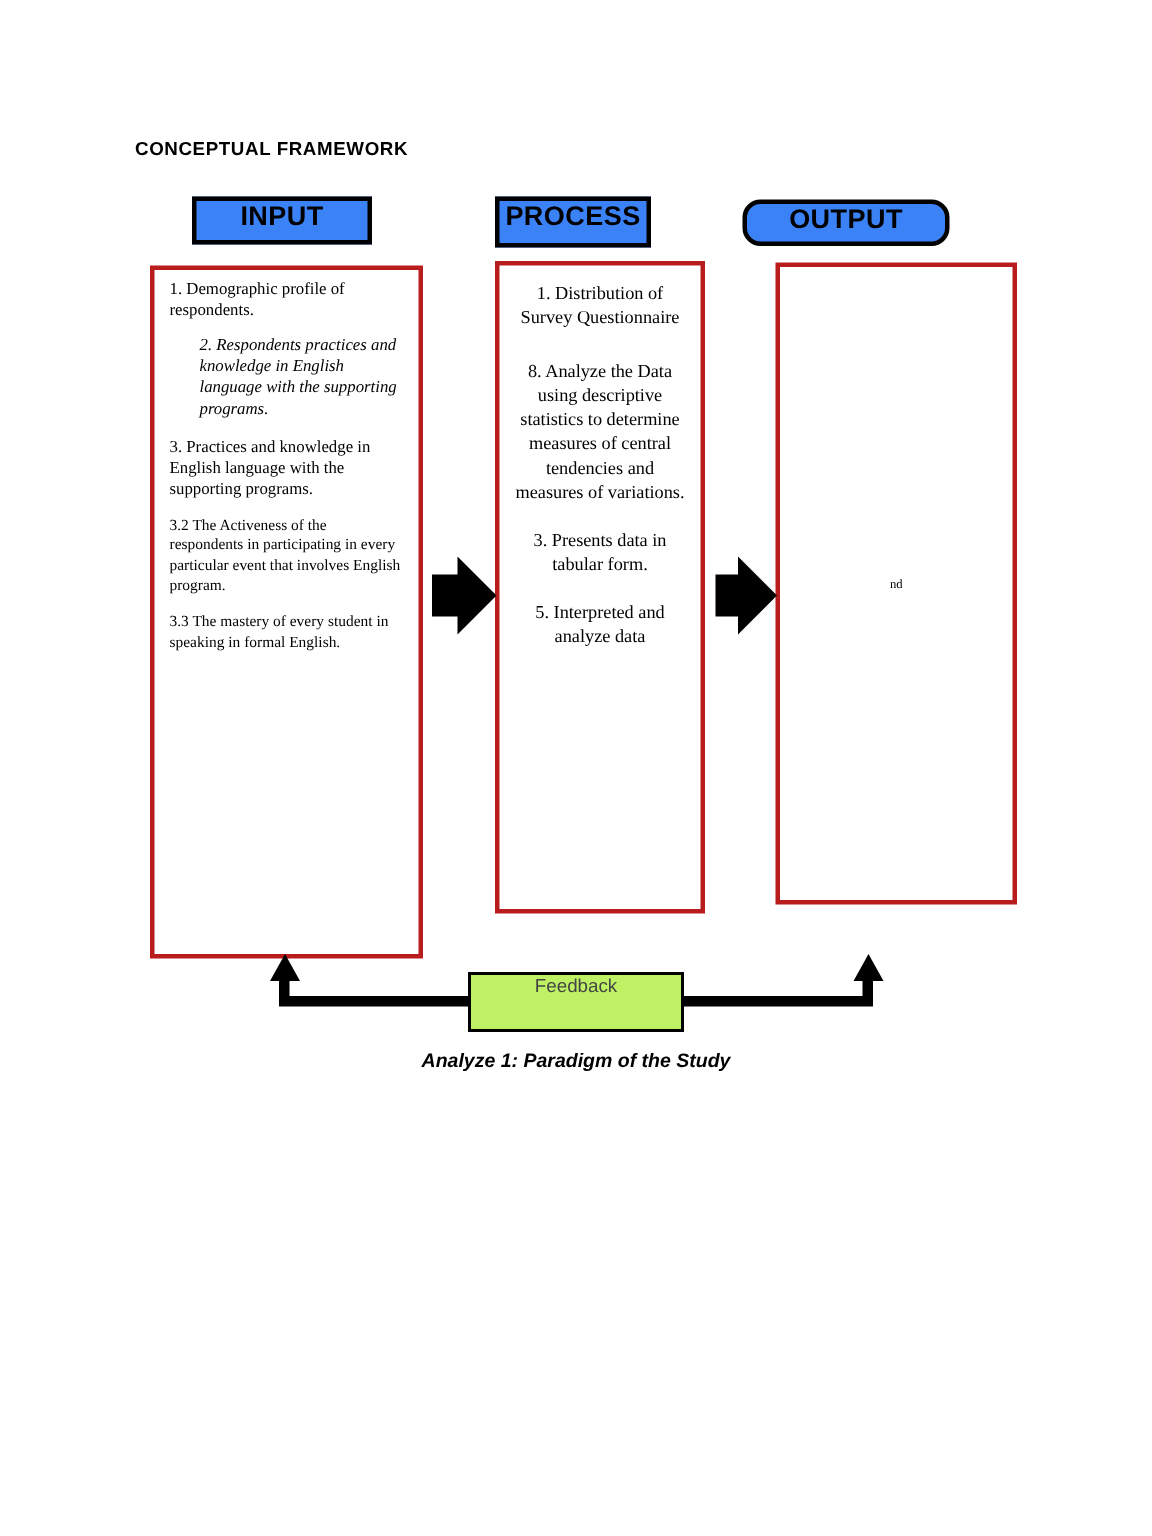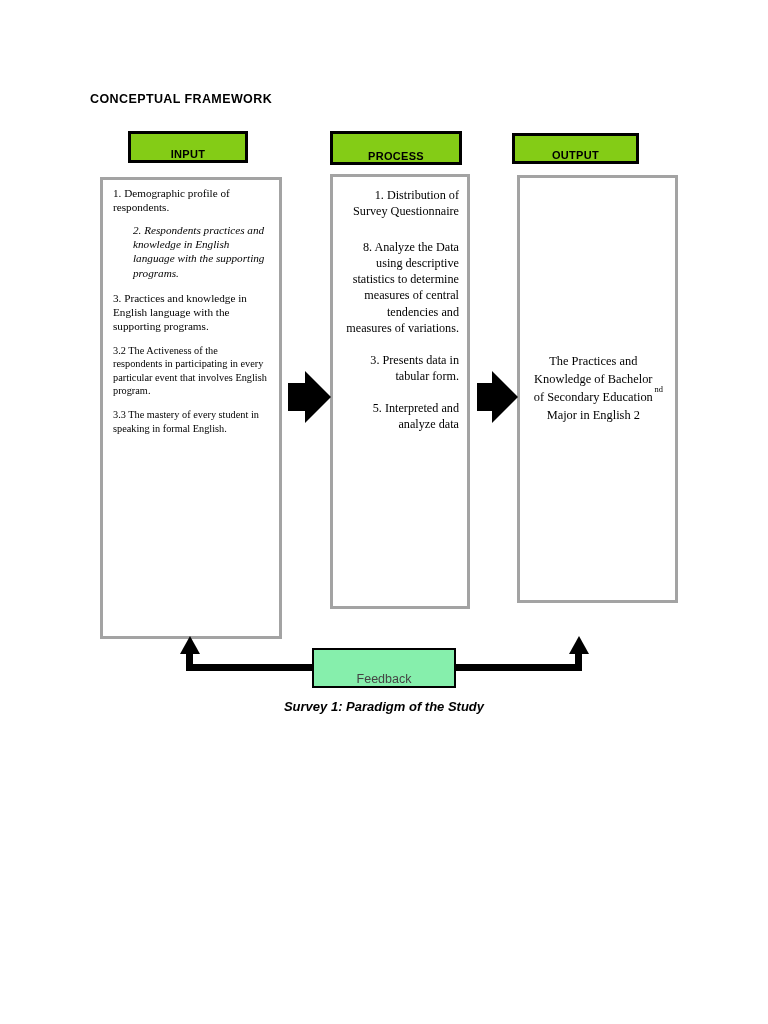--- a/index.html
+++ b/index.html
@@ -25,38 +25,38 @@
     font-weight: bold;
     font-size: 12.5px;
     letter-spacing: 0.4px;
     white-space: nowrap;
   }
 
   
   .header-box {
     position: absolute;
     border: 3px solid #000;
-    background: #84cc16;
+    background: #3b82f6;
     display: flex;
-    align-items: flex-end;
+    align-items: flex-start;
     justify-content: center;
     font-family: "Liberation Sans", sans-serif;
     font-weight: bold;
-    font-size: 11px;
+    font-size: 18px;
     letter-spacing: 0.3px;
     box-sizing: border-box;
   }
   #hdr-input   { left: 128px; top: 131px; width: 120px; height: 32px; }
-  #hdr-process { left: 330px; top: 131px; width: 132px; height: 34px; }
-  #hdr-output  { left: 512px; top: 133px; width: 127px; height: 31px; }
+  #hdr-process { left: 330px; top: 131px; width: 104px; height: 34px; }
+  #hdr-output  { left: 495px; top: 133px; width: 138px; height: 31px; border-radius: 12px; }
 
   
   .col-box {
     position: absolute;
-    border: 3px solid #a3a3a3;
+    border: 3px solid #b91c1c;
     background: #fff;
     box-sizing: border-box;
   }
   #box-input   { left: 100px; top: 177px; width: 182px; height: 462px; }
   #box-process { left: 330px; top: 174px; width: 140px; height: 435px; }
   #box-output  { left: 517px; top: 175px; width: 161px; height: 428px; }
 
   .col-inner {
     padding: 6px 10px 0 10px;
     font-size: 11.2px;
@@ -69,21 +69,21 @@
   }
   .in-item.indented {
     margin-left: 20px;
     margin-top: -2px;
     font-style: italic;
   }
   .in-small { font-size: 10.3px; line-height: 1.3; }
 
   
   #box-process .col-inner {
-    text-align: right;
+    text-align: center;
     font-size: 12.2px;
     line-height: 1.32;
     padding: 10px 8px 0 8px;
   }
   .pr-item { margin: 0 0 16px 0; }
   .pr-item:first-child { margin-bottom: 20px; }
 
   
   #box-output .col-inner {
     text-align: center;
@@ -125,24 +125,24 @@
   #arrow-2 .head  { left: 15px; top: 0px; }
 
   
   #feedback-box {
     position: absolute;
     left: 312px;
     top: 648px;
     width: 144px;
     height: 40px;
     border: 2px solid #000;
-    background: #86efac;
+    background: #bef264;
     box-sizing: border-box;
     display: flex;
-    align-items: flex-end;
+    align-items: flex-start;
     justify-content: center;
     font-family: "Liberation Sans", sans-serif;
     font-size: 12.5px;
     color: #444;
     z-index: 3;
   }
 
   .fb-line {
     position: absolute;
     background: #000;
@@ -215,21 +215,20 @@
   <div class="col-inner">
     <div class="pr-item">1. Distribution of Survey Questionnaire</div>
     <div class="pr-item">8. Analyze the Data using descriptive statistics to determine measures of central tendencies and measures of variations.</div>
     <div class="pr-item">3. Presents data in tabular form.</div>
     <div class="pr-item">5. Interpreted and analyze data</div>
   </div>
 </div>
 
 <div class="col-box" id="box-output">
   <div class="col-inner">
-    <span>The Practices and Knowledge of Bachelor of Secondary Education Major in English 2</span>
       <sup>nd</sup>
   </div>
 </div>
 
 <div class="block-arrow" id="arrow-1">
   <div class="shaft"></div>
   <div class="head"></div>
 </div>
 
 <div class="block-arrow" id="arrow-2">
@@ -241,13 +240,13 @@
 <div class="fb-line" id="fb-line-right"></div>
 <div class="fb-riser" id="fb-riser-left"></div>
 <div class="fb-riser" id="fb-riser-right"></div>
 <div class="fb-arrowhead" id="fb-head-left"></div>
 <div class="fb-arrowhead" id="fb-head-right"></div>
 
 <div id="feedback-box">
   <span>Feedback</span>
 </div>
 
-<div class="caption">Survey 1: Paradigm of the Study</div>
+<div class="caption">Analyze 1: Paradigm of the Study</div>
 
 </body></html>

